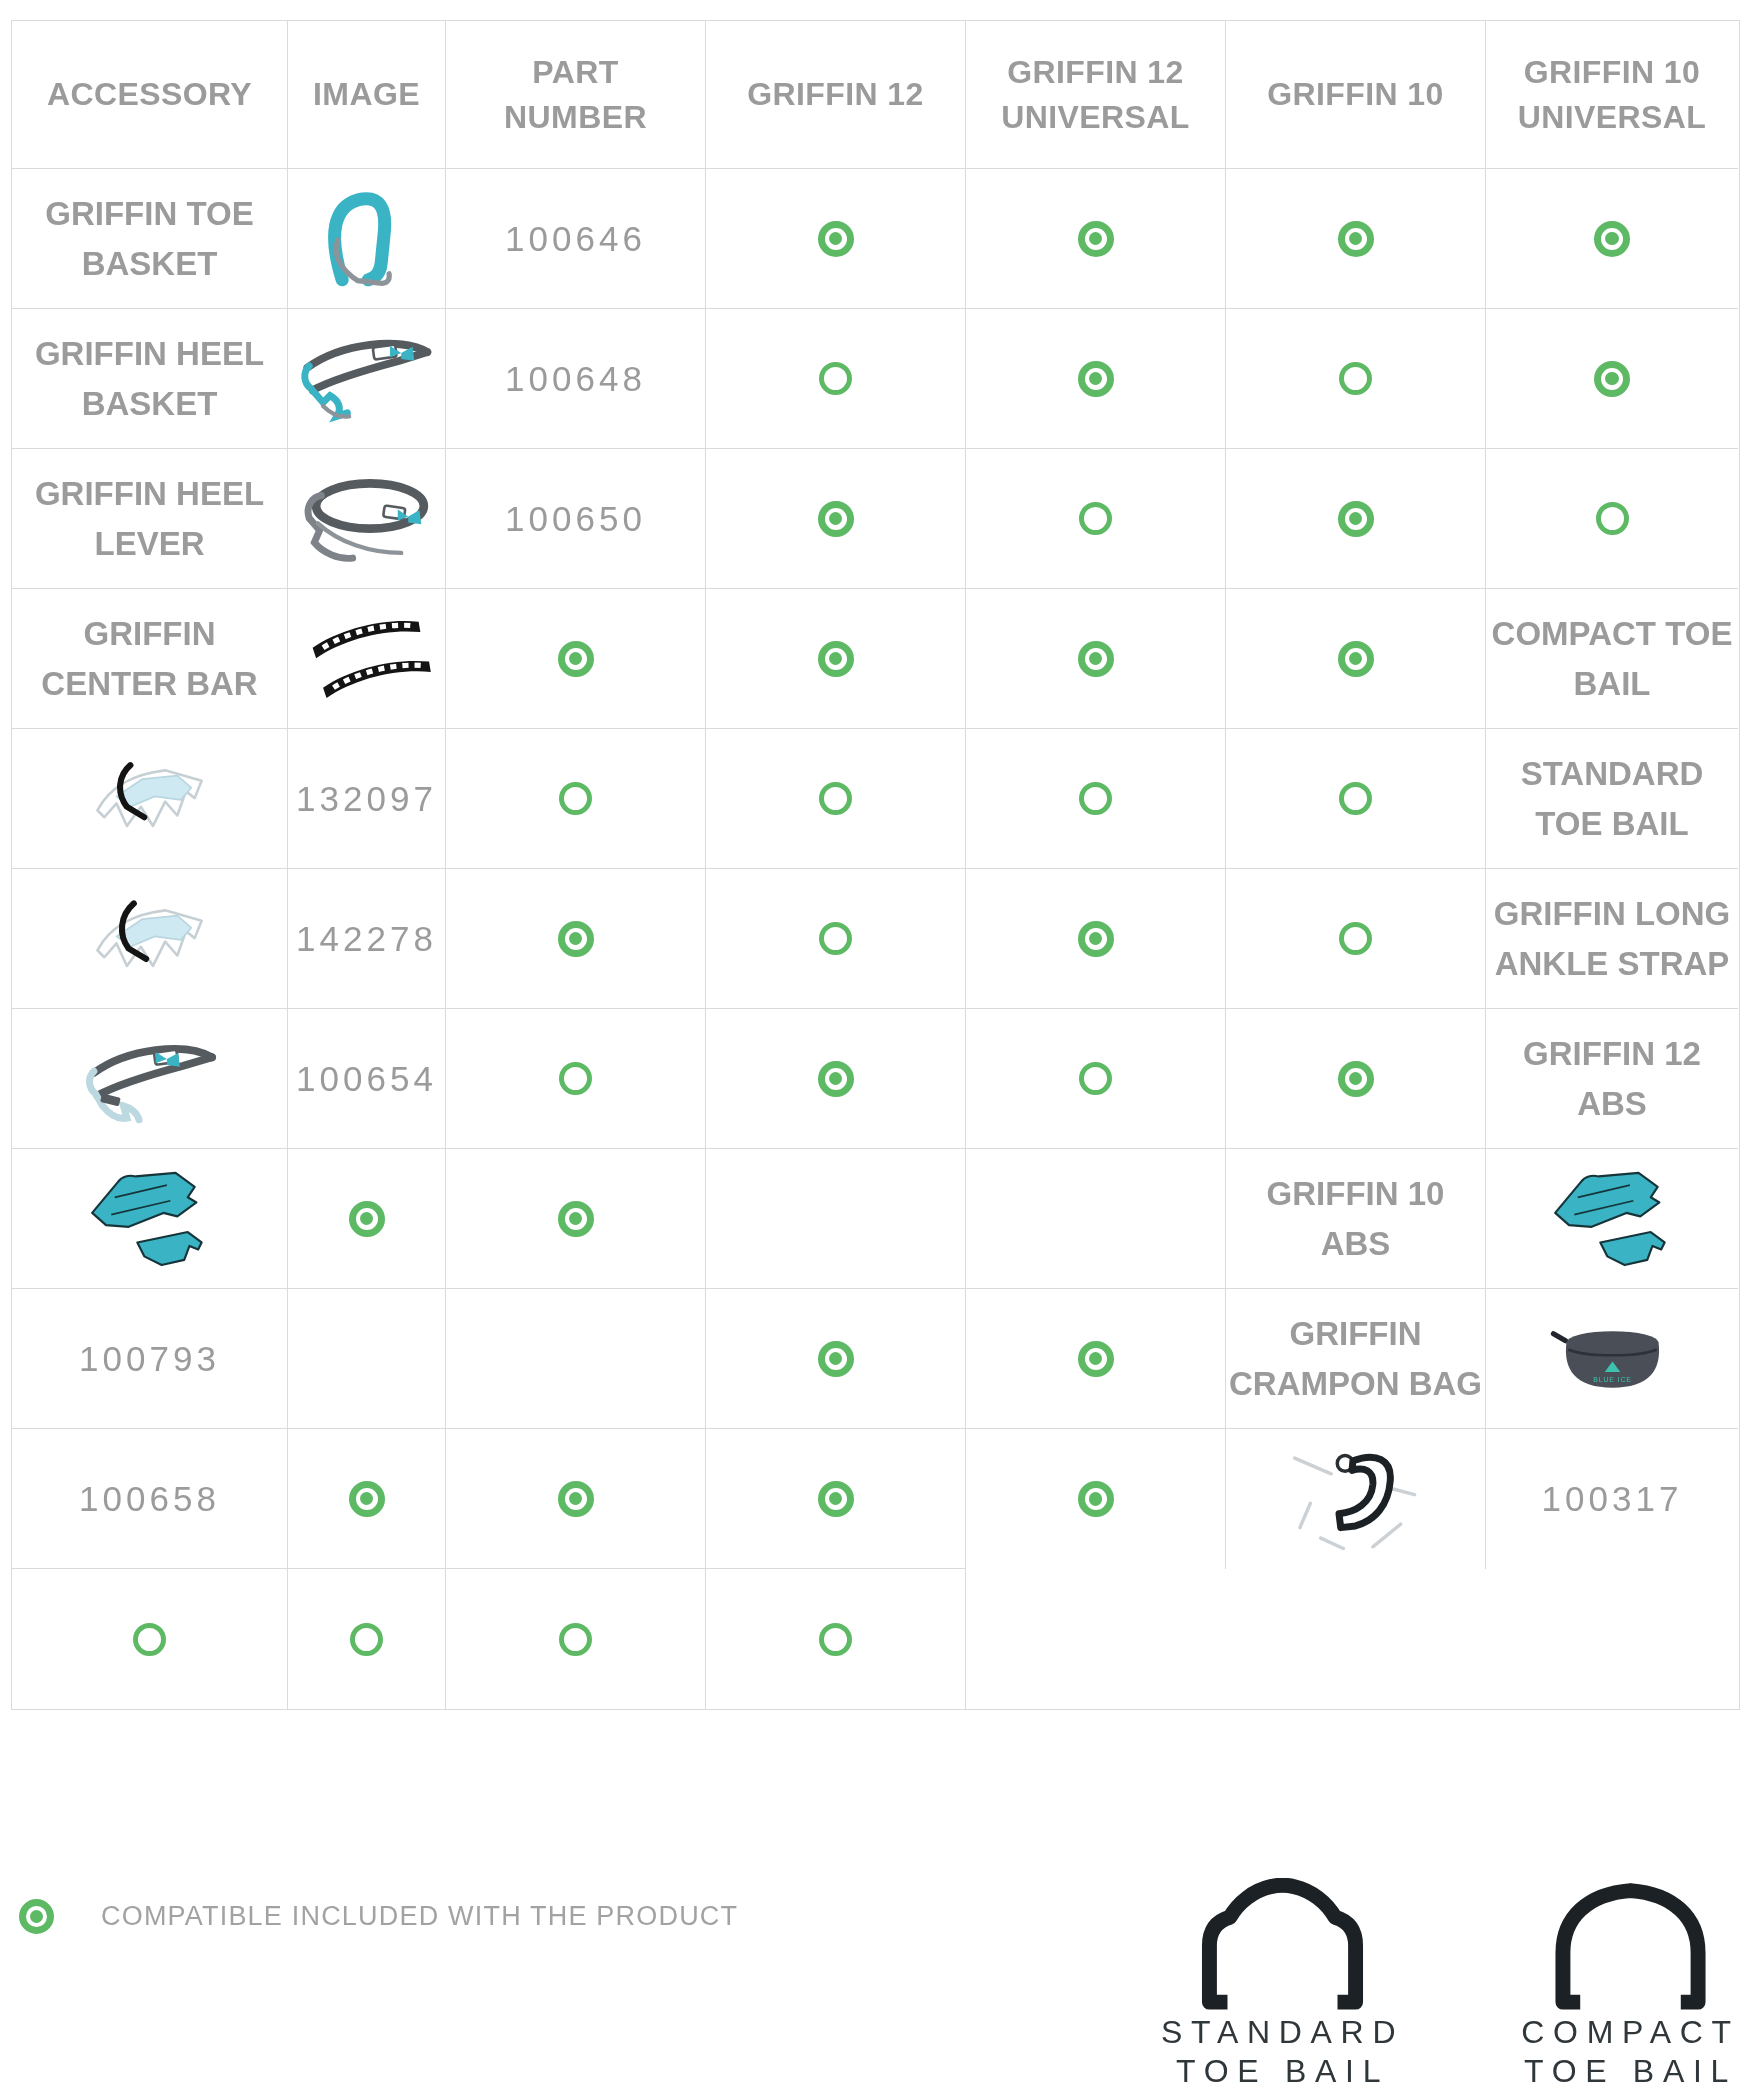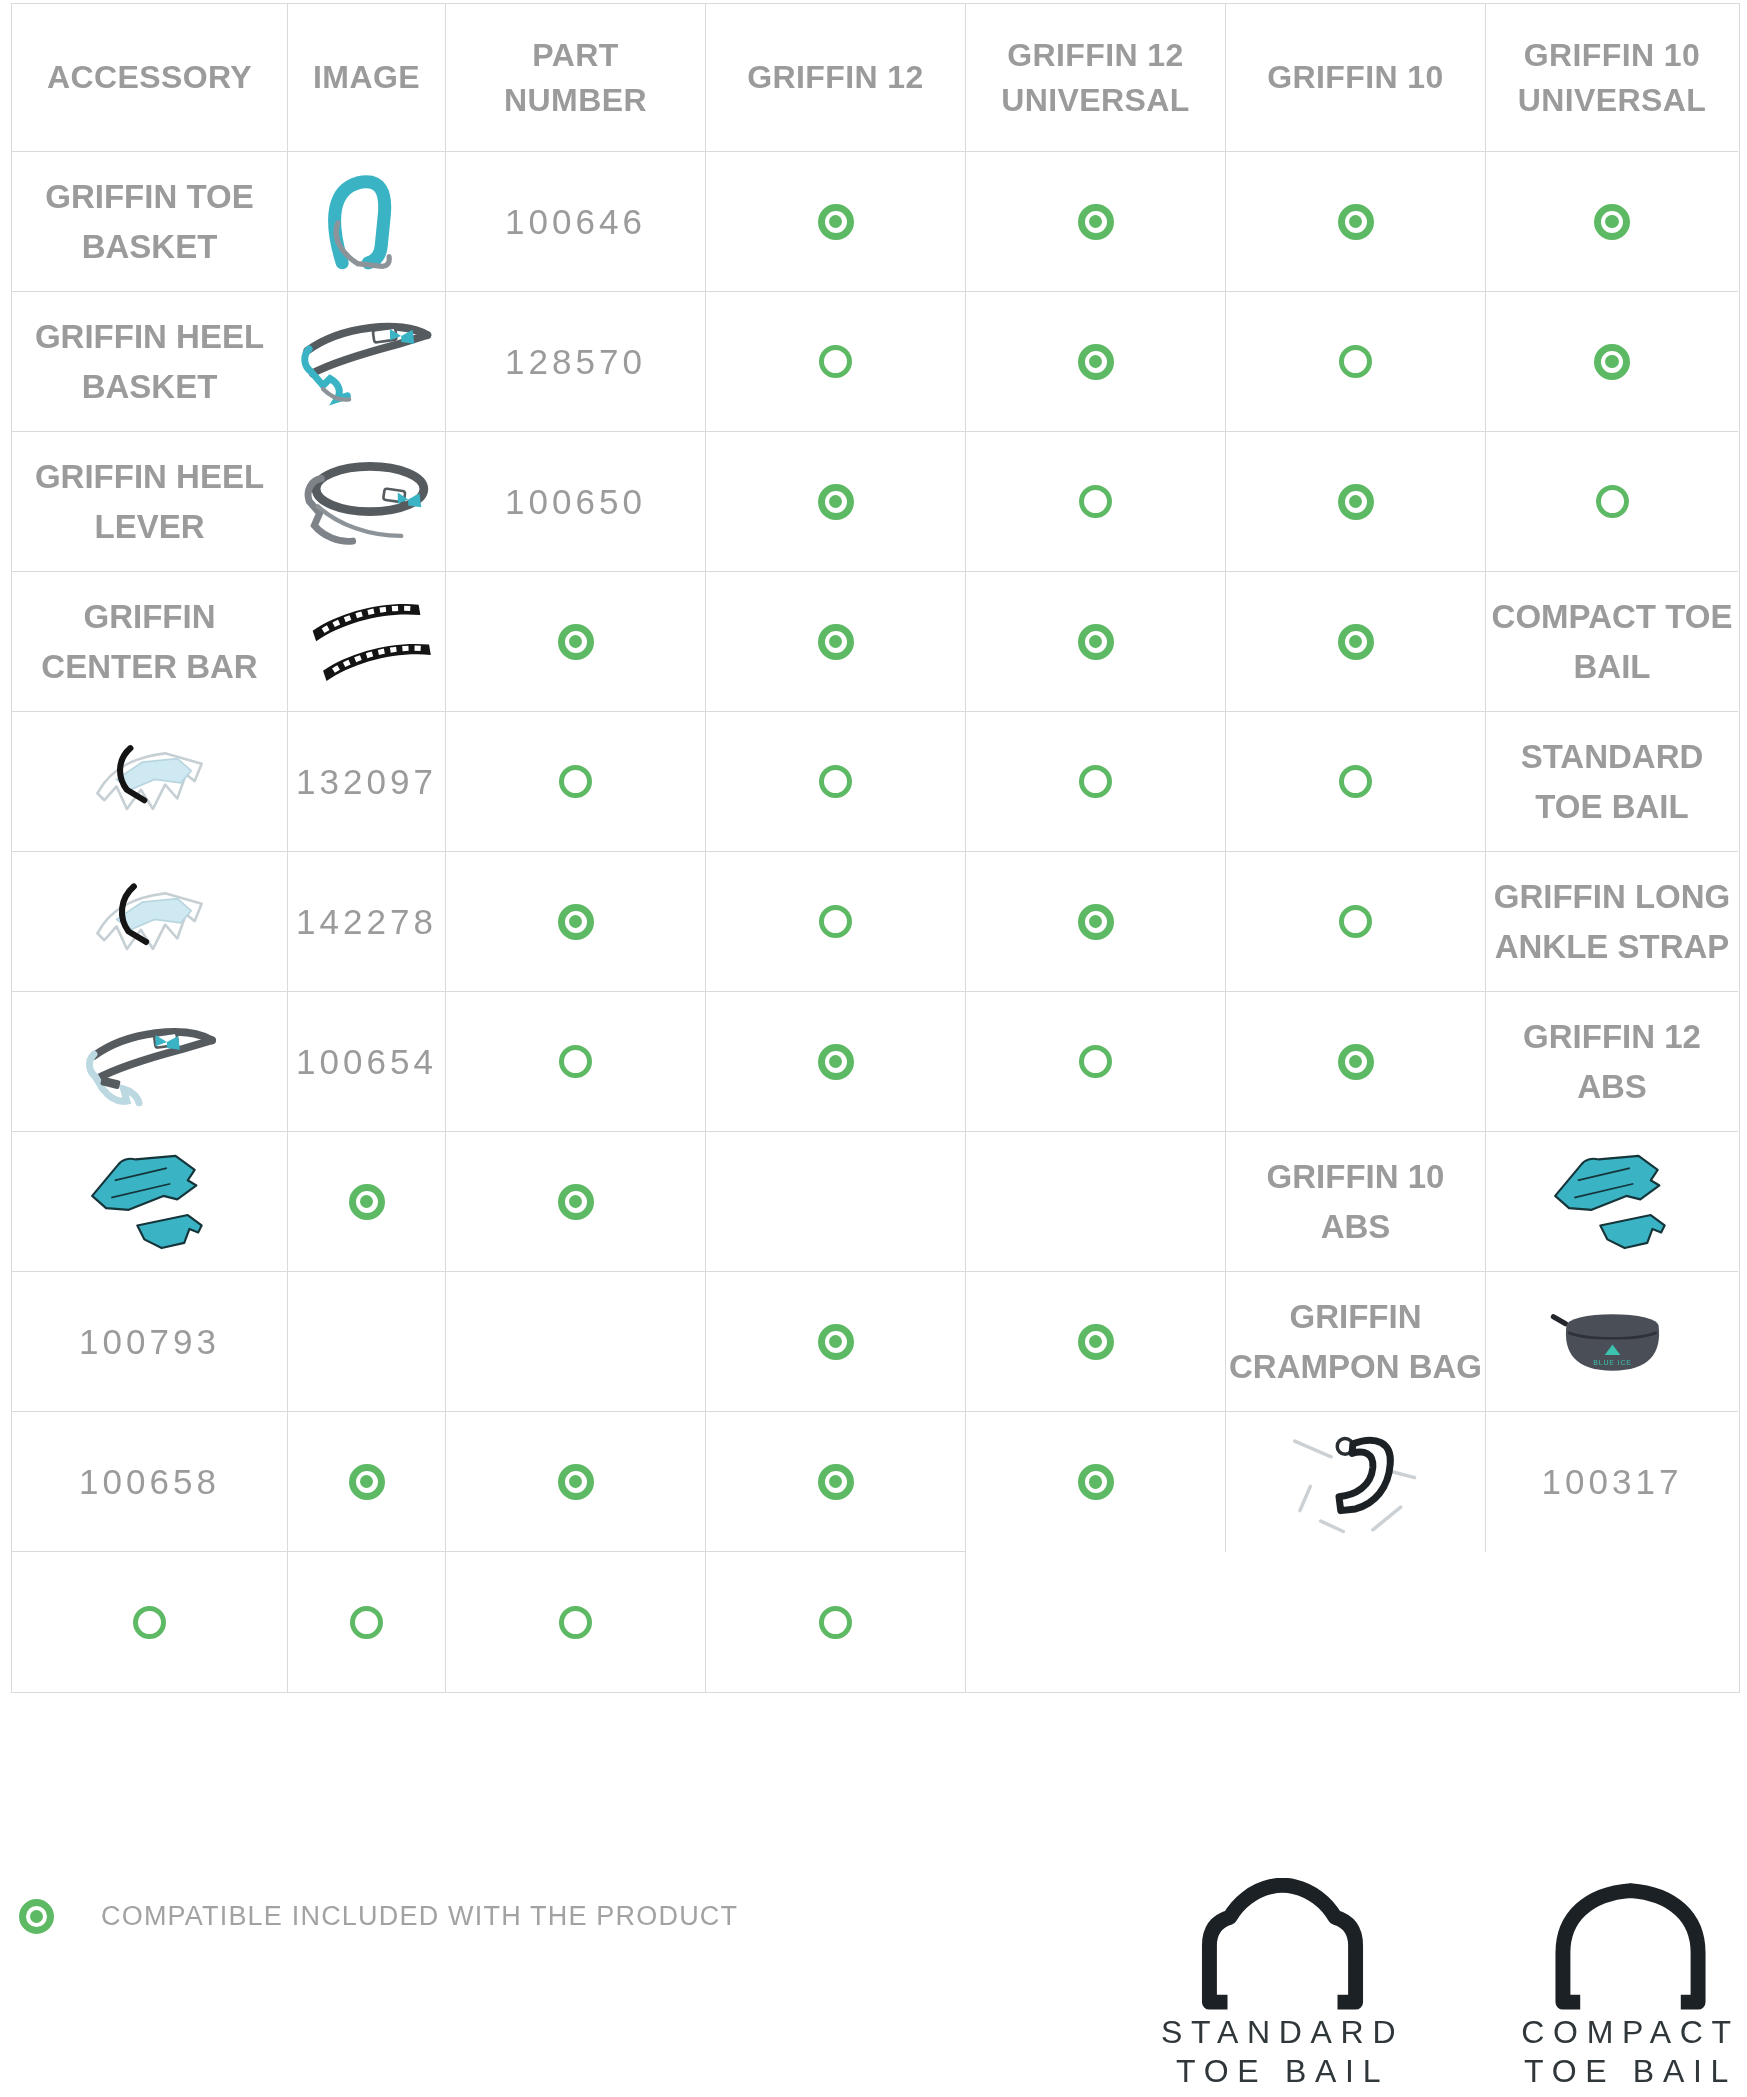--- a/index.html
+++ b/index.html
@@ -2,21 +2,21 @@
 <html style="--green: #5eb964; --teal: #3ab4c5; --text-gray: #9b9b9b; --border-gray: #dadada; --bail-black: #1c2125;font-size:12.6px"><head>
 <meta charset="utf-8">
 <style>
   html,body{margin:0;padding:0;background:#fff;}
   .page{
     position:relative;width:1747px;height:2097px;background:#fff;
     font-family:"Liberation Sans", sans-serif;overflow:hidden;
   }
   
   .compat-table{
-    position:absolute;left:11px;top:3px;width:1727px;
+    position:absolute;left:11px;top:20px;width:1727px;
     display:grid;
     grid-template-columns:276px 158px 260px 260px 260px 260px 252px;
     grid-template-rows:148px repeat(11,140px);
     border:0.8px solid var(--border-gray,#dadada);
     box-sizing:content-box;
   }
   .cell{
     border-right:0.8px solid var(--border-gray,#dadada);
     border-bottom:0.8px solid var(--border-gray,#dadada);
     display:flex;align-items:center;justify-content:center;
@@ -93,21 +93,21 @@
       <div class="cell accessory-cell">GRIFFIN HEEL
 BASKET</div>
       <div class="cell image-cell"><svg viewBox="0 0 160 130">
           <path d="M12,52 C50,24 120,16 150,34" stroke="#565b60" stroke-width="9" fill="none" stroke-linecap="round"></path>
           <path d="M150,34 L118,44 C88,52 40,66 18,78" stroke="#565b60" stroke-width="9" fill="none" stroke-linecap="round"></path>
           <rect x="88" y="27" width="26" height="14" rx="3" transform="rotate(-8 101 34)" fill="#fff" stroke="#565b60" stroke-width="3"></rect>
           <path d="M120,35 l13,-7 2,16 -15,-2 z M120,35 l-13,5 0,-13 z" fill="#3ab4c5"></path>
           <path d="M14,50 C6,58 8,70 16,76 L30,92 L38,84 C48,90 52,98 46,108 L58,104" fill="none" stroke="#3ab4c5" stroke-width="8" stroke-linecap="round"></path>
           <path d="M30,96 C38,104 48,110 60,108" stroke="#8d9499" stroke-width="5" fill="none" stroke-linecap="round"></path>
         </svg></div>
-      <div class="cell part-cell">128570</div>
+      <div class="cell part-cell">100648</div>
       <div class="cell compat-cell"><span class="dot empty"></span></div>
       <div class="cell compat-cell"><span class="dot included"></span></div>
       <div class="cell compat-cell"><span class="dot empty"></span></div>
       <div class="cell compat-cell"><span class="dot included"></span></div>
       <div class="cell accessory-cell">GRIFFIN HEEL
 LEVER</div>
       <div class="cell image-cell"><svg viewBox="0 0 160 130">
           <ellipse cx="84" cy="50" rx="62" ry="26" fill="none" stroke="#565b60" stroke-width="10"></ellipse>
           <rect x="100" y="51" width="24" height="13" rx="3" transform="rotate(8 112 57)" fill="#fff" stroke="#565b60" stroke-width="3"></rect>
           <path d="M128,62 l13,-7 2,16 -15,-2 z M128,62 l-12,5 0,-13 z" fill="#3ab4c5"></path>

